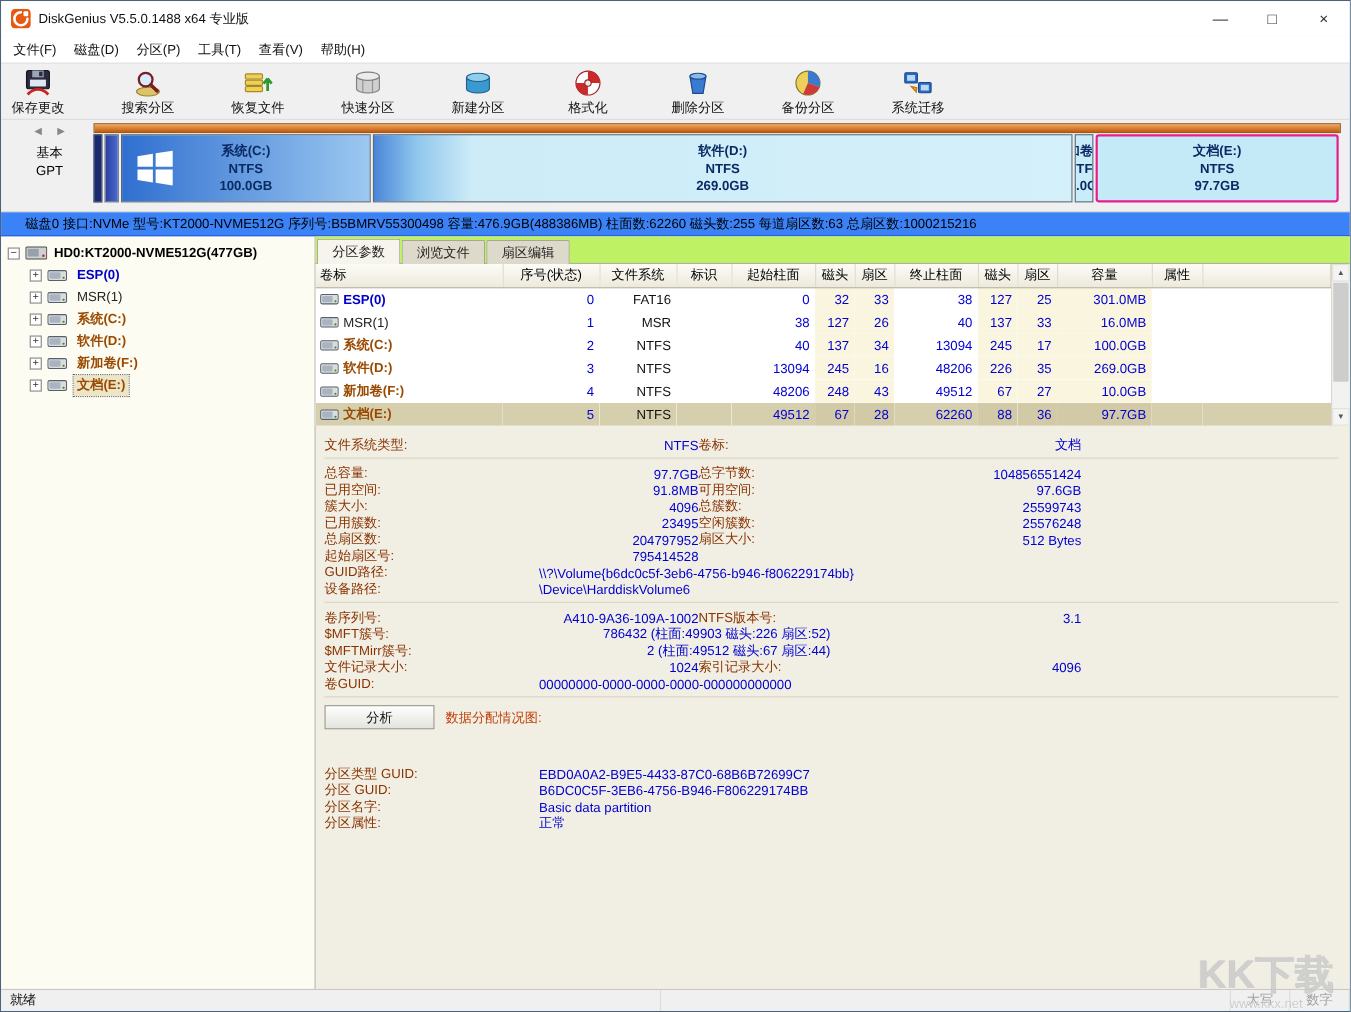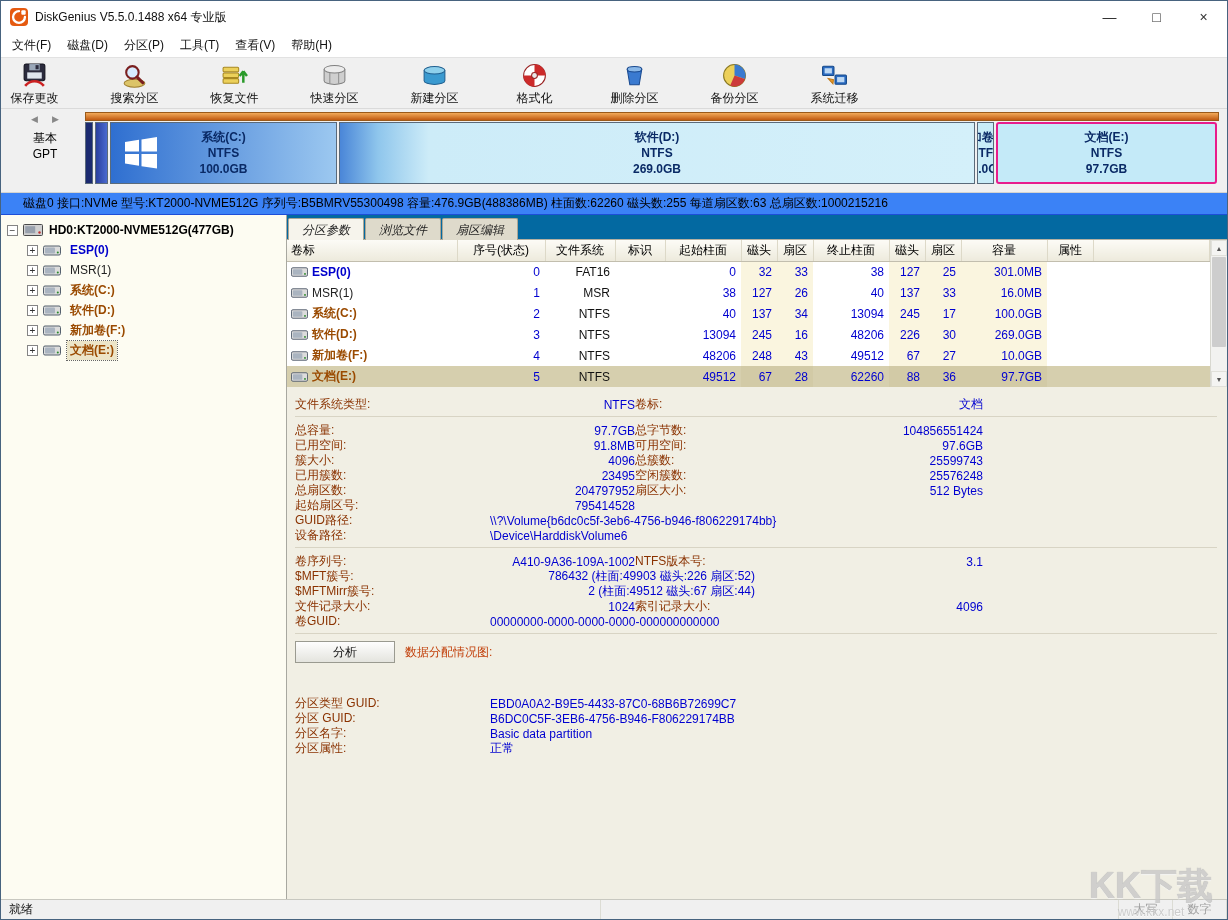--- a/index.html
+++ b/index.html
@@ -59,21 +59,21 @@
   .tree-ico svg { width:18px; height:13px; }
   .tree-root .tree-ico svg { width:20px; height:14px; }
   .tree-root-label { font-weight:bold; color:#000; margin-left:2px; }
   .tree-label { margin-left:2px; padding:1px 3px; }
   .c-blue { color:#0000cc; font-weight:bold; }
   .c-black { color:#222; }
   .c-maroon { color:#9a4a00; font-weight:bold; }
   .tree-label.sel-label { background:#ece5c8; outline:1px dotted #666; }
 
   .right-panel { flex:1; min-width:0; display:flex; flex-direction:column; background:#f1efe4; }
-  .tabs { height:25px; flex:none; display:flex; align-items:flex-start; background:#0369a1; padding:3px 0 0 1px; border-bottom:1px solid #b4b0a2;font-style:italic; }
+  .tabs { height:25px; flex:none; display:flex; align-items:center; background:#bef264; padding:3px 0 0 1px; border-bottom:1px solid #b4b0a2; }
   .tab { height:22px; padding:3px 13px 0; background:#dedacb; border:1px solid #aaa695; border-bottom:none; border-radius:2px 2px 0 0; margin-right:1px; color:#222; }
   .tab.active { background:#f6f4ec; height:23px; }
 
   
   .table-area { display:flex; flex:none; }
   table.ptable { border-collapse:collapse; table-layout:fixed; background:#fff; width:100%; }
   .ptable th { height:21px; font-weight:normal; background:linear-gradient(180deg,#fcfbf6,#edeadc); border-right:1px solid #ddd9c8; border-bottom:1px solid #c2beae; padding:0 4px; text-align:center; font-size:12px; white-space:nowrap; overflow:hidden; }
   .ptable th.left { text-align:left; }
   .ptable td { height:21px; padding:0 5px; font-size:12px; white-space:nowrap; overflow:hidden; }
   td.num { color:#0000d0; text-align:right; }
@@ -514,21 +514,21 @@
                   </span>
                 </td>
                 <td class="num">3</td>
                 <td class="fs">NTFS</td>
                 <td class="flag"></td>
                 <td class="num">13094</td>
                 <td class="num cream">245</td>
                 <td class="num cream">16</td>
                 <td class="num">48206</td>
                 <td class="num cream">226</td>
-                <td class="num cream">30</td>
+                <td class="num cream">35</td>
                 <td class="num cream">269.0GB</td>
                 <td class="attr"></td>
                 <td class="fill"></td>
               </tr>
               <tr>
                 <td class="vol">
                   <span class="vol-cell">
                     <span class="mini-drive">
                       <svg viewBox="0 0 18 12">
                         <rect x="0.5" y="1.5" width="17" height="9" rx="1.5" fill="#dcdcdc" stroke="#55606e"></rect>

